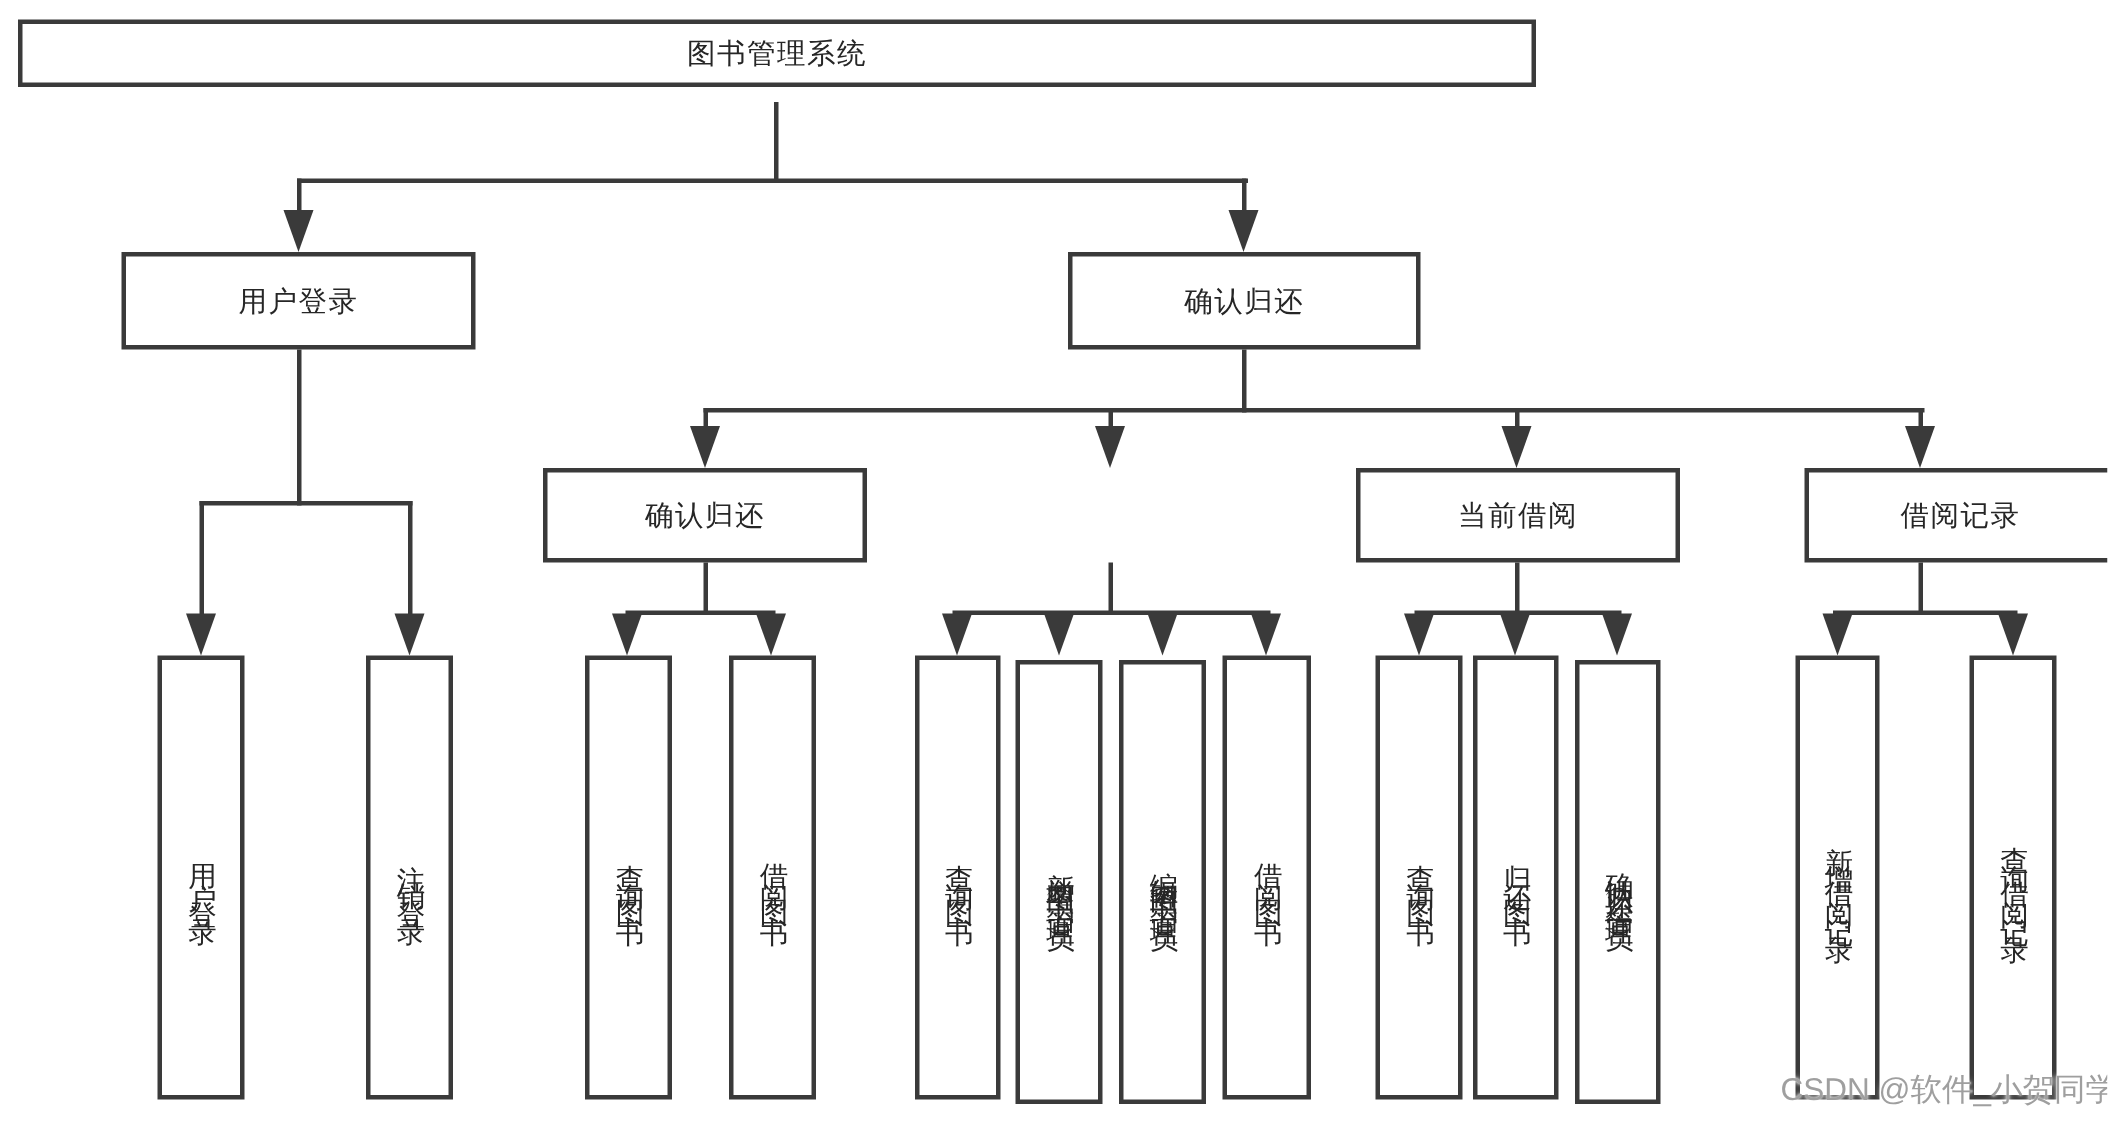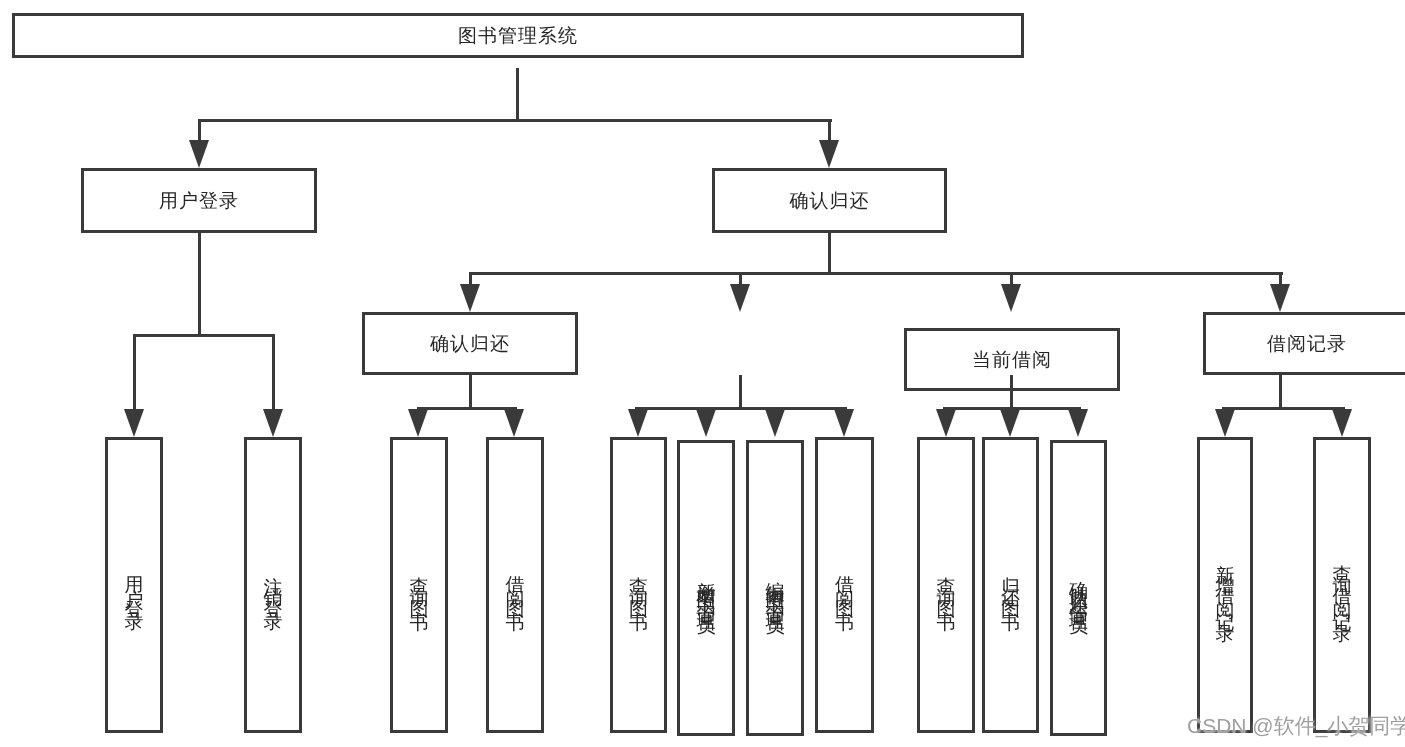--- a/index.html
+++ b/index.html
@@ -63,21 +63,21 @@
   <div class="box" style="left:81px;top:168px;width:236px;height:65px">
     <span class="hlabel">用户登录</span>
   </div>
   <div class="box" style="left:712px;top:168px;width:235px;height:65px">
     <span class="hlabel">确认归还</span>
   </div>
 
   <div class="box" style="left:362px;top:312px;width:216px;height:63px">
     <span class="hlabel">确认归还</span>
   </div>
-  <div class="box" style="left:904px;top:328px;width:216px;height:63px">
+  <div class="box" style="left:904px;top:312px;width:216px;height:63px">
     <span class="hlabel">当前借阅</span>
   </div>
   <div class="box" style="left:1203px;top:312px;width:208px;height:63px">
     <span class="hlabel">借阅记录</span>
   </div>
 
   <div class="box leaf" style="left:105px;top:437px;width:58px;height:296px">
     <span class="vlabel">用户登录</span>
   </div>
   <div class="box leaf" style="left:244px;top:437px;width:58px;height:296px">

